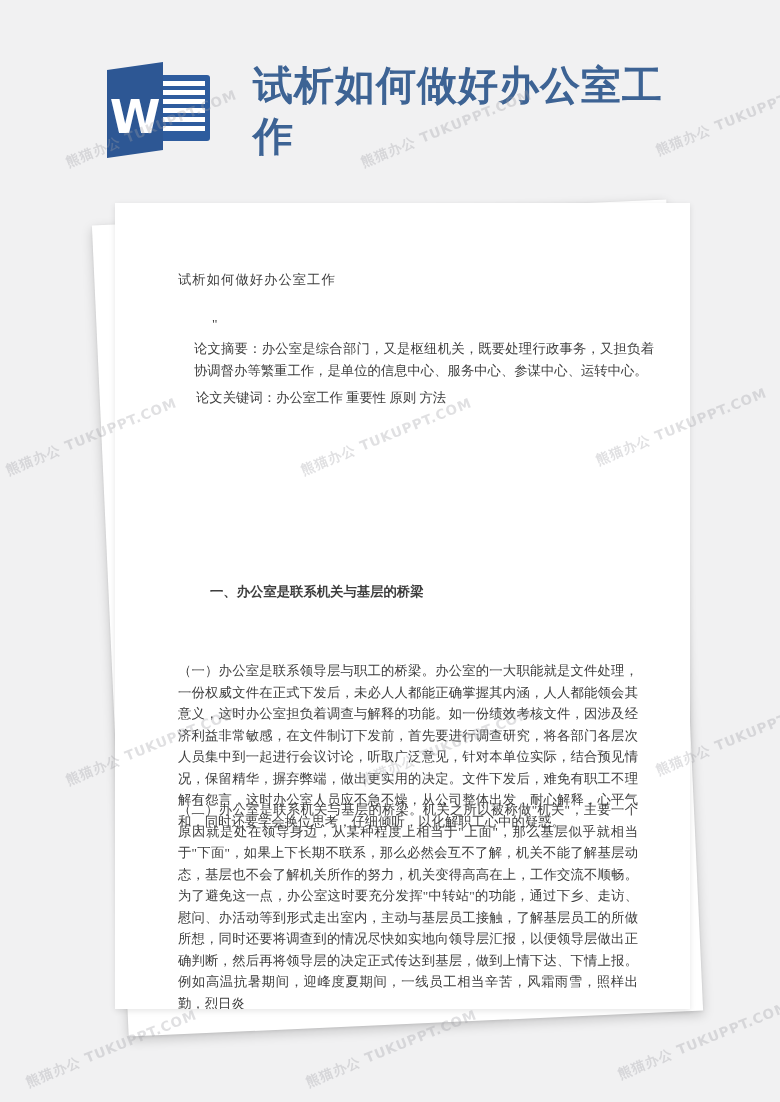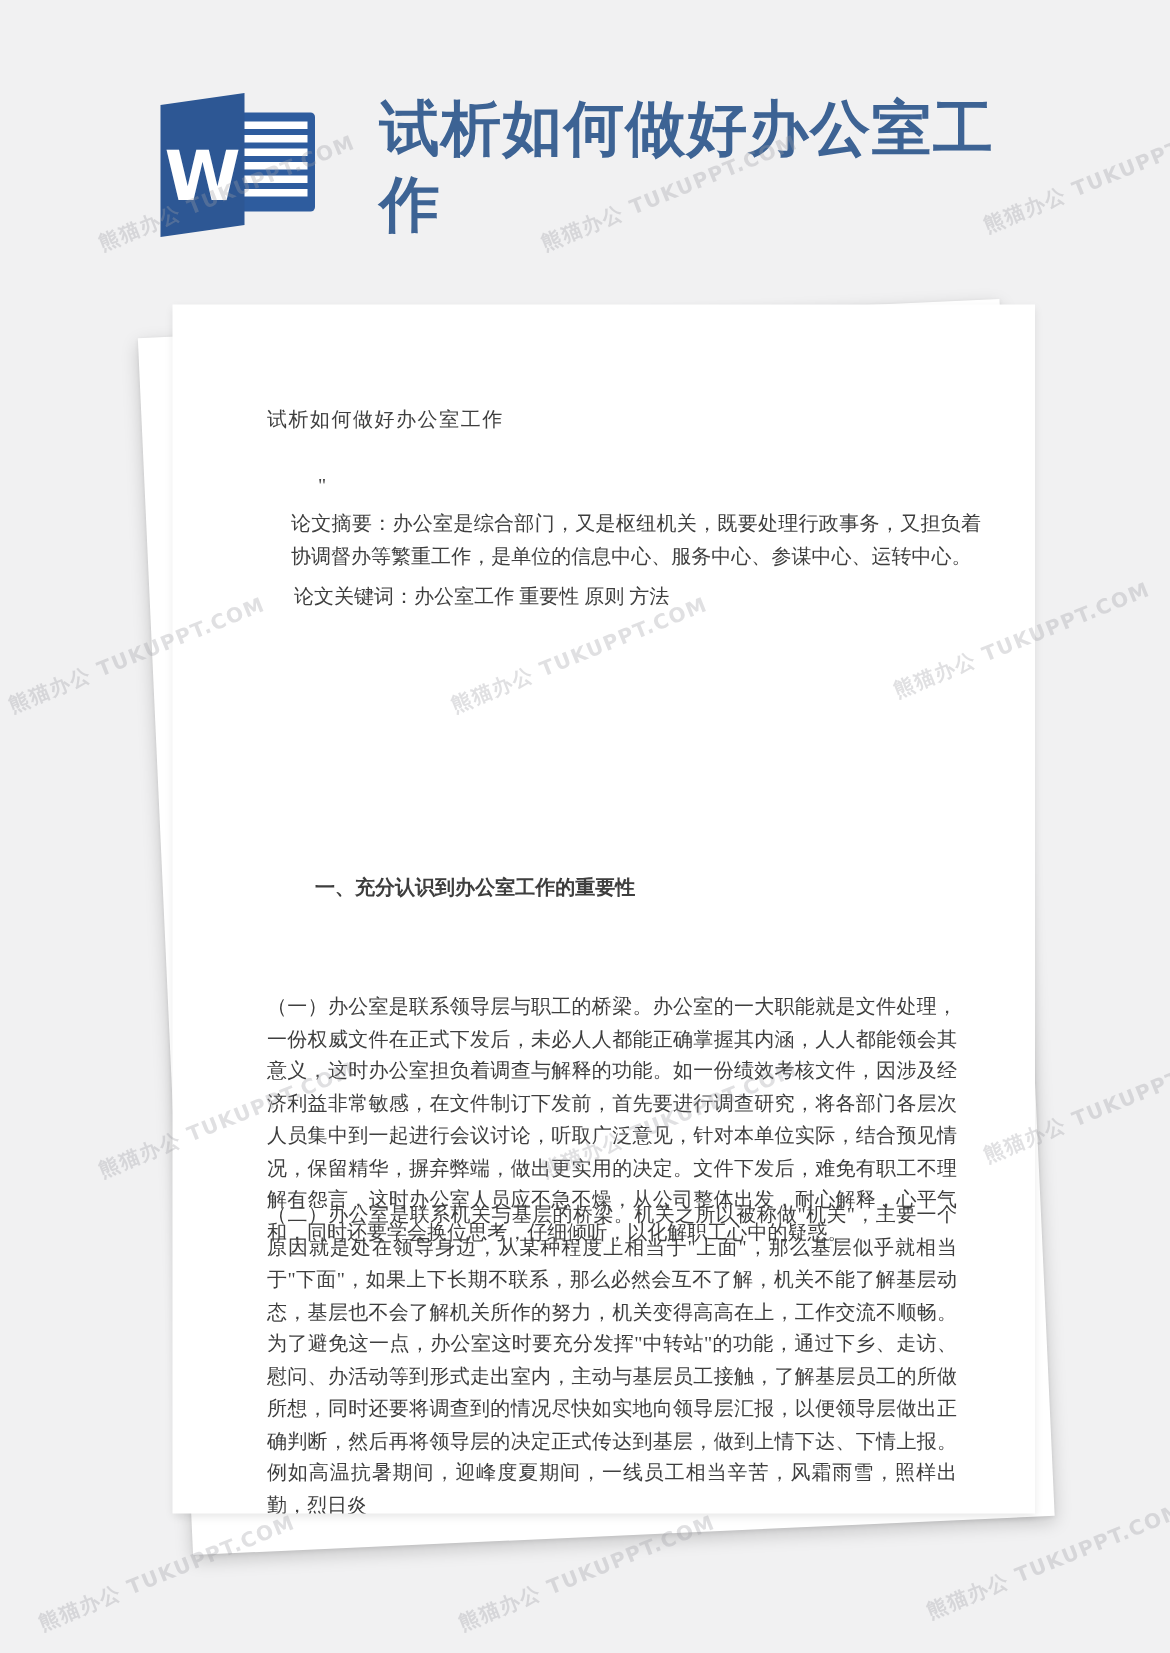--- a/index.html
+++ b/index.html
@@ -122,21 +122,21 @@
 
 <div class="stage">
 
   <div class="page-behind"></div>
 
   <div class="doc-page">
     <div class="block doc-title">试析如何做好办公室工作</div>
     <div class="block doc-quote">"</div>
     <div class="block p-abstract">论文摘要：办公室是综合部门，又是枢纽机关，既要处理行政事务，又担负着协调督办等繁重工作，是单位的信息中心、服务中心、参谋中心、运转中心。</div>
     <div class="block p-keywords">论文关键词：办公室工作 重要性 原则 方法</div>
-    <div class="block doc-h1">一、充分认识到办公室工作的重要性</div>
+    <div class="block doc-h1">一、办公室是联系机关与基层的桥梁</div>
     <div class="block p-s1">（一）办公室是联系领导层与职工的桥梁。办公室的一大职能就是文件处理，一份权威文件在正式下发后，未必人人都能正确掌握其内涵，人人都能领会其意义，这时办公室担负着调查与解释的功能。如一份绩效考核文件，因涉及经济利益非常敏感，在文件制订下发前，首先要进行调查研究，将各部门各层次人员集中到一起进行会议讨论，听取广泛意见，针对本单位实际，结合预见情况，保留精华，摒弃弊端，做出更实用的决定。文件下发后，难免有职工不理解有怨言，这时办公室人员应不急不燥，从公司整体出发，耐心解释，心平气和，同时还要学会换位思考，仔细倾听，以化解职工心中的疑惑。</div>
     <div class="block p-s2">（二）办公室是联系机关与基层的桥梁。机关之所以被称做"机关"，主要一个原因就是处在领导身边，从某种程度上相当于"上面"，那么基层似乎就相当于"下面"，如果上下长期不联系，那么必然会互不了解，机关不能了解基层动态，基层也不会了解机关所作的努力，机关变得高高在上，工作交流不顺畅。为了避免这一点，办公室这时要充分发挥"中转站"的功能，通过下乡、走访、慰问、办活动等到形式走出室内，主动与基层员工接触，了解基层员工的所做所想，同时还要将调查到的情况尽快如实地向领导层汇报，以便领导层做出正确判断，然后再将领导层的决定正式传达到基层，做到上情下达、下情上报。例如高温抗暑期间，迎峰度夏期间，一线员工相当辛苦，风霜雨雪，照样出勤，烈日炎</div>
   </div>
 
   <svg class="word-icon" viewBox="0 0 110 105" xmlns="http://www.w3.org/2000/svg">
     <rect x="55" y="19" width="53" height="66" rx="3" fill="#2e5c9e"></rect>
     <g fill="#ffffff">
       <rect x="60" y="25" width="43" height="5"></rect>
       <rect x="60" y="34" width="43" height="5"></rect>
       <rect x="60" y="43" width="43" height="5"></rect>

